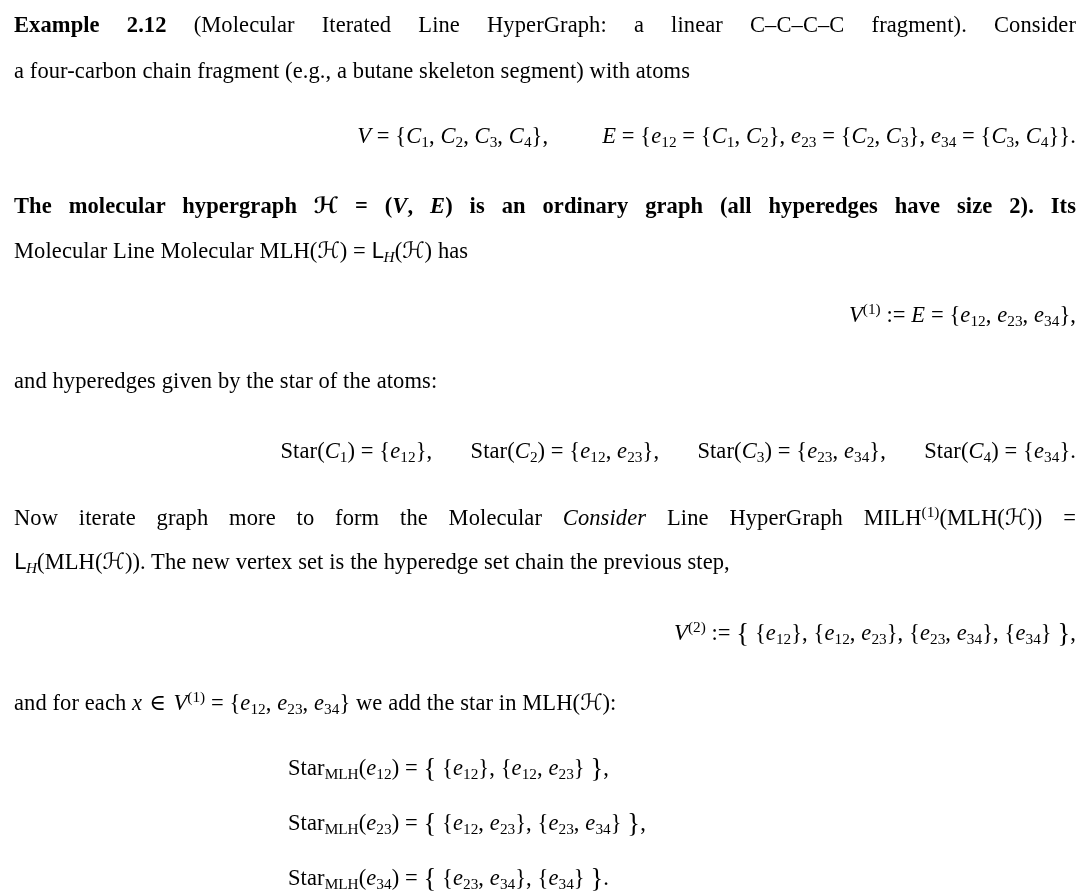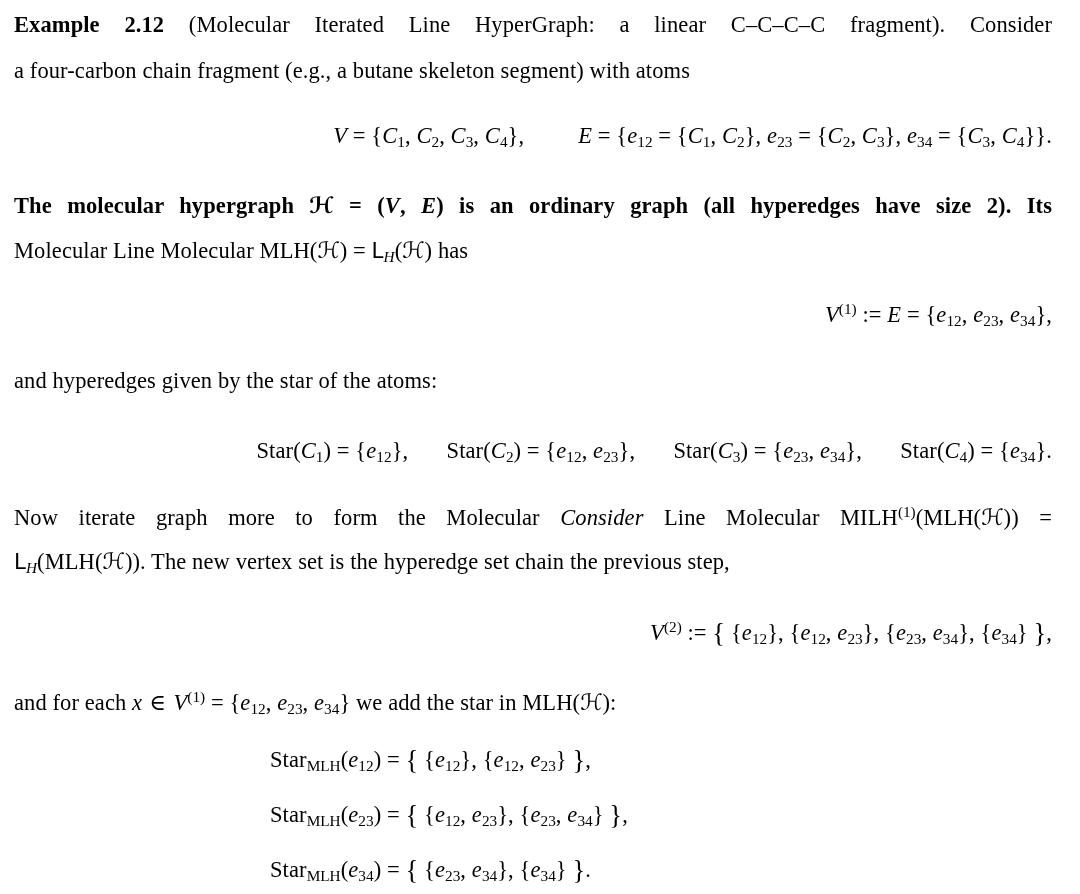--- a/index.html
+++ b/index.html
@@ -6,27 +6,27 @@
   body {
     width: 1080px; height: 894px;
     background: #ffffff;
     position: relative;
     overflow: hidden;
     font-family: "Liberation Serif", "DejaVu Serif", serif;
     color: #000000;
   }
   .line {
     position: absolute;
-    left: 14px; right: 28px;
+    left: 14px; right: 4px;
     font-size: 22.5px;
     letter-spacing: 0.1px;
     line-height: 1.25;
   }
   .display { text-align: right; white-space: nowrap; }
-  .display-left { left: 270px; right: auto; text-align: right; white-space: nowrap; }
+  .display-left { left: 288px; right: auto; text-align: right; white-space: nowrap; margin-top: 8px; }
   .justify { text-align: justify; text-align-last: justify; }
   .tok-i  { font-style: italic; }
   .tok-b  { font-weight: bold; }
   .tok-sub { font-size: 0.68em; vertical-align: -0.24em; letter-spacing: 0; }
   .tok-sup { font-size: 0.68em; vertical-align: 0.55em; letter-spacing: 0; }
   .tok-cal { font-family: "DejaVu Serif", "DejaVu Sans", serif; font-style: italic; }
   .tok-sf  { font-family: "DejaVu Sans", "Liberation Sans", sans-serif; font-size: 0.95em; }
   .tok-sym { font-family: "DejaVu Serif", "DejaVu Sans", serif; }
   .tok-gap    { display: inline-block; width: 2.4em; }
   .tok-gap-sm { display: inline-block; width: 1.7em; }
@@ -37,20 +37,20 @@
 
 <main id="doc">
     <div class="line justify" style="top: 11px;"><span class="tok-b">Example 2.12</span><span> (Molecular Iterated Line HyperGraph: a linear C–C–C–C fragment). Consider</span></div>
     <div class="line" style="top: 57px;"><span>a four-carbon chain fragment (e.g., a butane skeleton segment) with atoms</span></div>
     <div class="line display" style="top: 122px;"><span class="tok-i">V</span><span> = {</span><span class="tok-i">C</span><span class="tok-sub">1</span><span>, </span><span class="tok-i">C</span><span class="tok-sub">2</span><span>, </span><span class="tok-i">C</span><span class="tok-sub">3</span><span>, </span><span class="tok-i">C</span><span class="tok-sub">4</span><span>},</span><span class="tok-gap"></span><span class="tok-i">E</span><span> = {</span><span class="tok-i">e</span><span class="tok-sub">12</span><span> = {</span><span class="tok-i">C</span><span class="tok-sub">1</span><span>, </span><span class="tok-i">C</span><span class="tok-sub">2</span><span>}, </span><span class="tok-i">e</span><span class="tok-sub">23</span><span> = {</span><span class="tok-i">C</span><span class="tok-sub">2</span><span>, </span><span class="tok-i">C</span><span class="tok-sub">3</span><span>}, </span><span class="tok-i">e</span><span class="tok-sub">34</span><span> = {</span><span class="tok-i">C</span><span class="tok-sub">3</span><span>, </span><span class="tok-i">C</span><span class="tok-sub">4</span><span>}}.</span></div>
     <div class="line justify" style="top: 191px; font-weight: bold;"><span>The molecular hypergraph </span><span class="tok-cal">ℋ</span><span> = (</span><span class="tok-i">V</span><span>, </span><span class="tok-i">E</span><span>) is an ordinary graph (all hyperedges have size 2). Its</span></div>
     <div class="line" style="top: 236px;"><span>Molecular Line Molecular MLH(</span><span class="tok-cal">ℋ</span><span>) = </span><span class="tok-sf">L</span><span class="tok-sub tok-i">H</span><span>(</span><span class="tok-cal">ℋ</span><span>) has</span></div>
     <div class="line display" style="top: 299px;"><span class="tok-i">V</span><span class="tok-sup">(1)</span><span> := </span><span class="tok-i">E</span><span> = {</span><span class="tok-i">e</span><span class="tok-sub">12</span><span>, </span><span class="tok-i">e</span><span class="tok-sub">23</span><span>, </span><span class="tok-i">e</span><span class="tok-sub">34</span><span>},</span></div>
     <div class="line" style="top: 367px;"><span>and hyperedges given by the star of the atoms:</span></div>
     <div class="line display" style="top: 437px;"><span>Star(</span><span class="tok-i">C</span><span class="tok-sub">1</span><span>) = {</span><span class="tok-i">e</span><span class="tok-sub">12</span><span>},</span><span class="tok-gap-sm"></span><span>Star(</span><span class="tok-i">C</span><span class="tok-sub">2</span><span>) = {</span><span class="tok-i">e</span><span class="tok-sub">12</span><span>, </span><span class="tok-i">e</span><span class="tok-sub">23</span><span>},</span><span class="tok-gap-sm"></span><span>Star(</span><span class="tok-i">C</span><span class="tok-sub">3</span><span>) = {</span><span class="tok-i">e</span><span class="tok-sub">23</span><span>, </span><span class="tok-i">e</span><span class="tok-sub">34</span><span>},</span><span class="tok-gap-sm"></span><span>Star(</span><span class="tok-i">C</span><span class="tok-sub">4</span><span>) = {</span><span class="tok-i">e</span><span class="tok-sub">34</span><span>}.</span></div>
-    <div class="line justify" style="top: 502px;"><span>Now iterate graph more to form the Molecular </span><span class="tok-i">Consider</span><span> Line Molecular MILH</span><span class="tok-sup">(1)</span><span>(MLH(</span><span class="tok-cal">ℋ</span><span>)) =</span></div>
+    <div class="line justify" style="top: 502px;"><span>Now iterate graph more to form the Molecular </span><span class="tok-i">Consider</span><span> Line HyperGraph MILH</span><span class="tok-sup">(1)</span><span>(MLH(</span><span class="tok-cal">ℋ</span><span>)) =</span></div>
     <div class="line" style="top: 547px;"><span class="tok-sf">L</span><span class="tok-sub tok-i">H</span><span>(MLH(</span><span class="tok-cal">ℋ</span><span>)). The new vertex set is the hyperedge set chain the previous step,</span></div>
     <div class="line display" style="top: 617px;"><span class="tok-i">V</span><span class="tok-sup">(2)</span><span> := </span><span class="tok-big">{</span><span> {</span><span class="tok-i">e</span><span class="tok-sub">12</span><span>}, {</span><span class="tok-i">e</span><span class="tok-sub">12</span><span>, </span><span class="tok-i">e</span><span class="tok-sub">23</span><span>}, {</span><span class="tok-i">e</span><span class="tok-sub">23</span><span>, </span><span class="tok-i">e</span><span class="tok-sub">34</span><span>}, {</span><span class="tok-i">e</span><span class="tok-sub">34</span><span>} </span><span class="tok-big">}</span><span>,</span></div>
     <div class="line" style="top: 687px;"><span>and for each </span><span class="tok-i">x</span><span class="tok-sym"> ∈ </span><span class="tok-i">V</span><span class="tok-sup">(1)</span><span> = {</span><span class="tok-i">e</span><span class="tok-sub">12</span><span>, </span><span class="tok-i">e</span><span class="tok-sub">23</span><span>, </span><span class="tok-i">e</span><span class="tok-sub">34</span><span>} we add the star in MLH(</span><span class="tok-cal">ℋ</span><span>):</span></div>
     <div class="line display-left" style="top: 744px;"><span>Star</span><span class="tok-sub">MLH</span><span>(</span><span class="tok-i">e</span><span class="tok-sub">12</span><span>) = </span><span class="tok-big">{</span><span> {</span><span class="tok-i">e</span><span class="tok-sub">12</span><span>}, {</span><span class="tok-i">e</span><span class="tok-sub">12</span><span>, </span><span class="tok-i">e</span><span class="tok-sub">23</span><span>} </span><span class="tok-big">}</span><span>,</span></div>
     <div class="line display-left" style="top: 799px;"><span>Star</span><span class="tok-sub">MLH</span><span>(</span><span class="tok-i">e</span><span class="tok-sub">23</span><span>) = </span><span class="tok-big">{</span><span> {</span><span class="tok-i">e</span><span class="tok-sub">12</span><span>, </span><span class="tok-i">e</span><span class="tok-sub">23</span><span>}, {</span><span class="tok-i">e</span><span class="tok-sub">23</span><span>, </span><span class="tok-i">e</span><span class="tok-sub">34</span><span>} </span><span class="tok-big">}</span><span>,</span></div>
     <div class="line display-left" style="top: 854px;"><span>Star</span><span class="tok-sub">MLH</span><span>(</span><span class="tok-i">e</span><span class="tok-sub">34</span><span>) = </span><span class="tok-big">{</span><span> {</span><span class="tok-i">e</span><span class="tok-sub">23</span><span>, </span><span class="tok-i">e</span><span class="tok-sub">34</span><span>}, {</span><span class="tok-i">e</span><span class="tok-sub">34</span><span>} </span><span class="tok-big">}</span><span>.</span></div>
   </main>
 
 </body></html>

